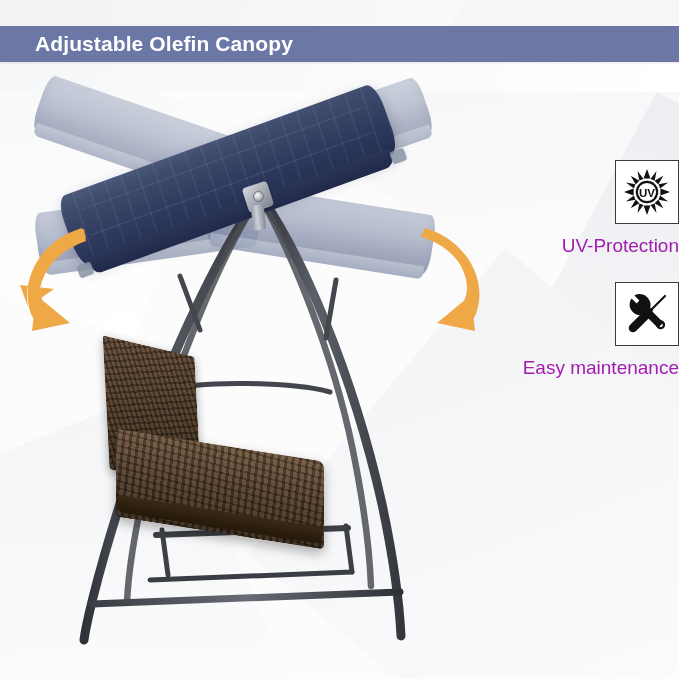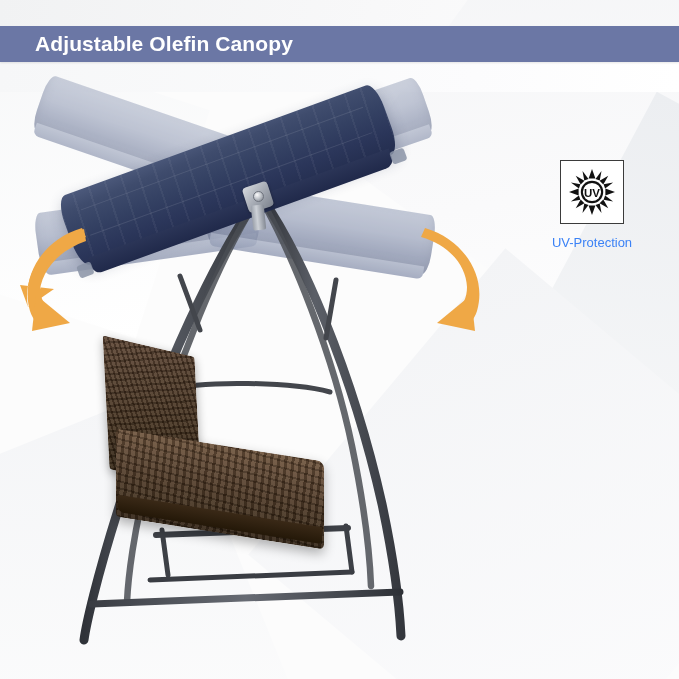--- a/index.html
+++ b/index.html
@@ -253,33 +253,33 @@
 
   
   .features {
     position:absolute;
     top:160px; left:505px;
     width:174px;
   }
   .feature {
     display:flex;
     flex-direction:column;
-    align-items:center;
+    align-items:flex-end;
     margin-bottom:25px;
   }
   .feature-icon-box {
     width:64px; height:64px;
     border:1.6px solid #3b3b3b;
     background:#ffffff;
     display:flex; align-items:center; justify-content:center;
   }
   .feature-label {
     margin-top:11px;
-    font-size:13px;
-    color:#3b82f6;
+    font-size:19px;
+    color:#a21caf;
     text-align:center;
     white-space:nowrap;
   }
 
   
   .arrow { position:absolute; z-index:7; }
   .arrow-left  { left:18px;  top:143px; }
   .arrow-right { left:405px; top:143px; }
 </style>
 </head>
@@ -420,16 +420,42 @@
           </g>
           <circle cx="23" cy="23" r="11.2" fill="#111"></circle>
           <circle cx="23" cy="23" r="9.1" fill="#fff"></circle>
           <text x="23" y="27.6" text-anchor="middle" font-family="'Liberation Sans', sans-serif" font-size="11.5" font-weight="bold" fill="#111">UV</text>
         </svg>
       </div>
       <div class="feature-label">UV-Protection</div>
     </div>
 
 
+    <div class="feature">
+      <div class="feature-icon-box">
+        <svg width="46" height="46" viewBox="0 0 46 46">
+
+          <g>
+            <line x1="41" y1="5" x2="26" y2="20" stroke="#111" stroke-width="2.2" stroke-linecap="round"></line>
+            <line x1="27" y1="19" x2="23.5" y2="22.5" stroke="#111" stroke-width="4" stroke-linecap="round"></line>
+            <line x1="22" y1="24" x2="9" y2="37" stroke="#111" stroke-width="8.6" stroke-linecap="round"></line>
+          </g>
+
+          <g fill="#111">
+            <path d="M10.4,4.6 L15.4,9.6 L12.6,12.4 L7.6,7.4
+                     C4.6,11.4 5,17.2 8.8,21 C12,24.2 16.6,25 20.4,23.4
+                     L34,37 L39.4,31.6 L25.8,18 C27.4,14.2 26.6,9.6 23.4,6.4
+                     C19.6,2.6 13.8,2.2 10.4,4.6 Z"></path>
+            <path d="M33.4,30.6 C35.2,28.8 38,28.8 39.8,30.6
+                     C41.6,32.4 41.6,35.2 39.8,37 C38,38.8 35.2,38.8 33.4,37
+                     C31.6,35.2 31.6,32.4 33.4,30.6 Z
+                     M35.4,32.6 C34.6,33.4 34.6,34.6 35.4,35.4
+                     C36.2,36.2 37.4,36.2 38.2,35.4 C39,34.6 39,33.4 38.2,32.6
+                     C37.4,31.8 36.2,31.8 35.4,32.6 Z"></path>
+          </g>
+        </svg>
+      </div>
+      <div class="feature-label">Easy maintenance</div>
+    </div>
 
   </div>
 
 </div>
 
 </body></html>

